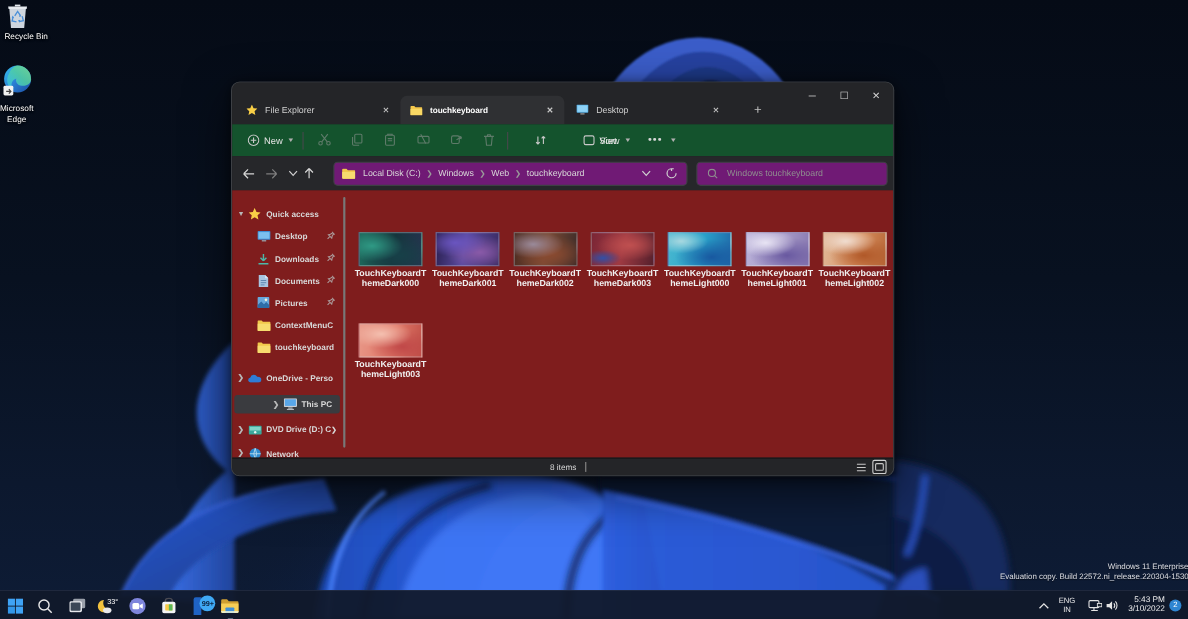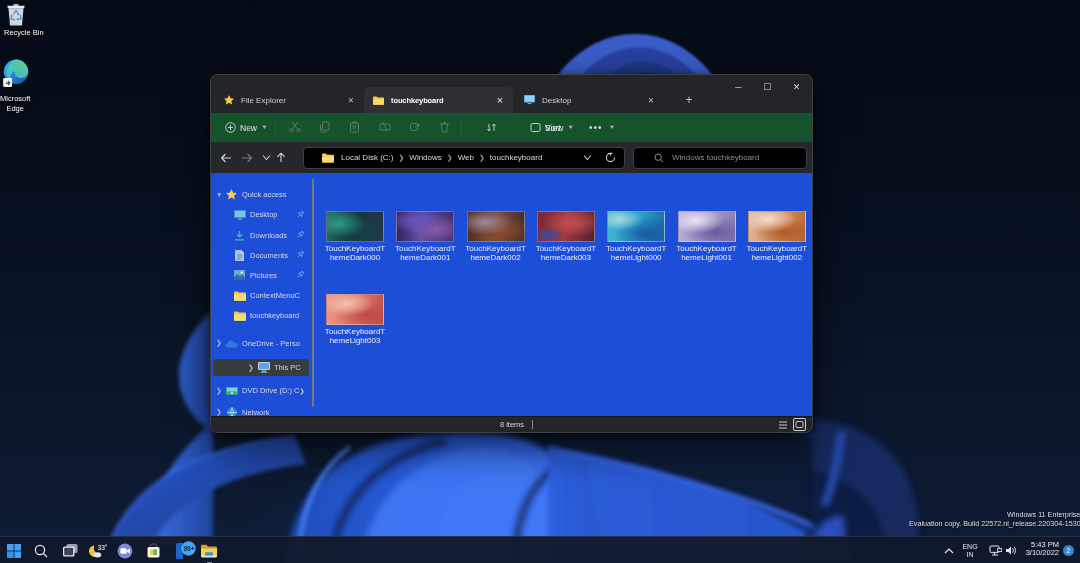--- a/index.html
+++ b/index.html
@@ -31,25 +31,25 @@
   #toolbar { position:absolute; left:0; top:38px; width:100%; height:29px; background:#14532d;
     display:flex; align-items:center; color:#e4e4e4; font-size:8.5px; }
   .tsep { width:1px; height:16px; background:#47484c; }
   .tbtn { display:flex; align-items:center; gap:4px; }
   .chev { font-size:7px; color:#b0b0b0; transform:scaleY(.8); }
   .ticn { opacity:.55; }
 
   #addr { position:absolute; left:0; top:67px; width:100%; height:31px; background:#26272a;
     display:flex; align-items:center; color:#d9d9d9; font-size:8px; }
   .navar { color:#d0d0d0; font-size:11px; }
-  .box { height:22px; background:#000000; border:1px solid #3e4044; border-radius:4px;
-    display:flex; align-items:center;padding-left:11px; }
+  .box { height:22px; background:#701a75; border:1px solid #3e4044; border-radius:4px;
+    display:flex; align-items:center; }
   .crumbsep { color:#9a9a9a; font-size:7px; padding:0 5px; }
 
-  #body { position:absolute; left:0; top:98px; width:100%; height:245px; background:#1d4ed8; }
+  #body { position:absolute; left:0; top:98px; width:100%; height:245px; background:#7f1d1d;font-weight:bold; }
   #sidebar { position:absolute; left:0; top:0; width:101px; height:245px; font-size:7.5px; color:#d8d8d8; }
   .srow { position:absolute; left:2px; width:96px; height:17px; display:flex; align-items:center; border-radius:3px; white-space:nowrap; }
   .srow .sch { width:9px; margin-left:3px; color:#b8b8b8; font-size:7px; }
   .srow .sic { width:13px; display:flex; justify-content:center; margin-right:4px; }
   .srow .pin { margin-left:auto; margin-right:4px; opacity:.8; }
   .sel { background:#3a3b3f;padding-left:32px; }
   #vsep { position:absolute; left:101px; top:6px; width:2px; height:228px; background:#787878; border-radius:1px; }
 
   #content { position:absolute; left:103px; top:0; width:500px; height:245px; }
   .item { position:absolute; width:66px; text-align:center; }

